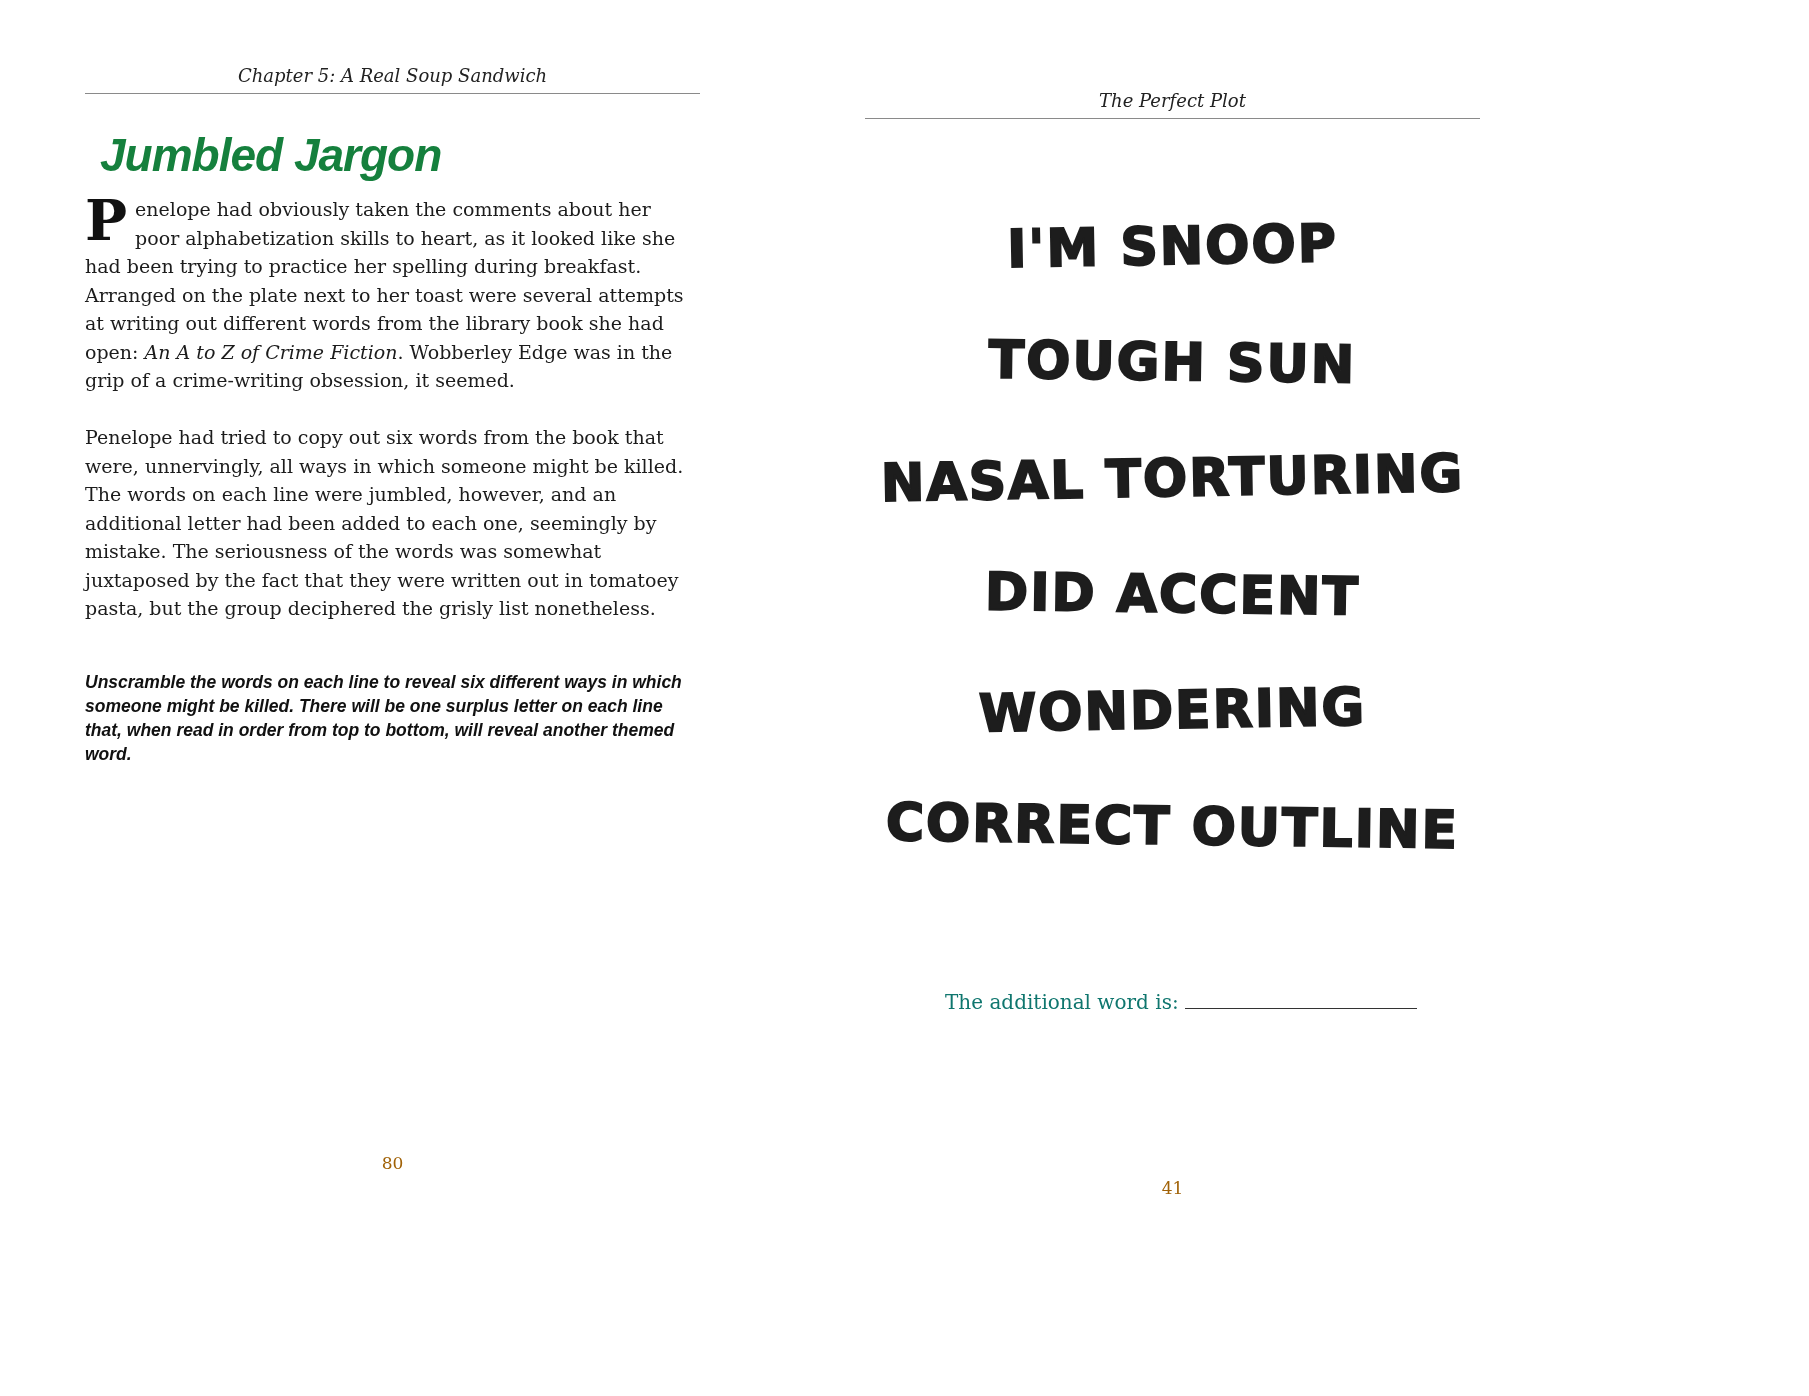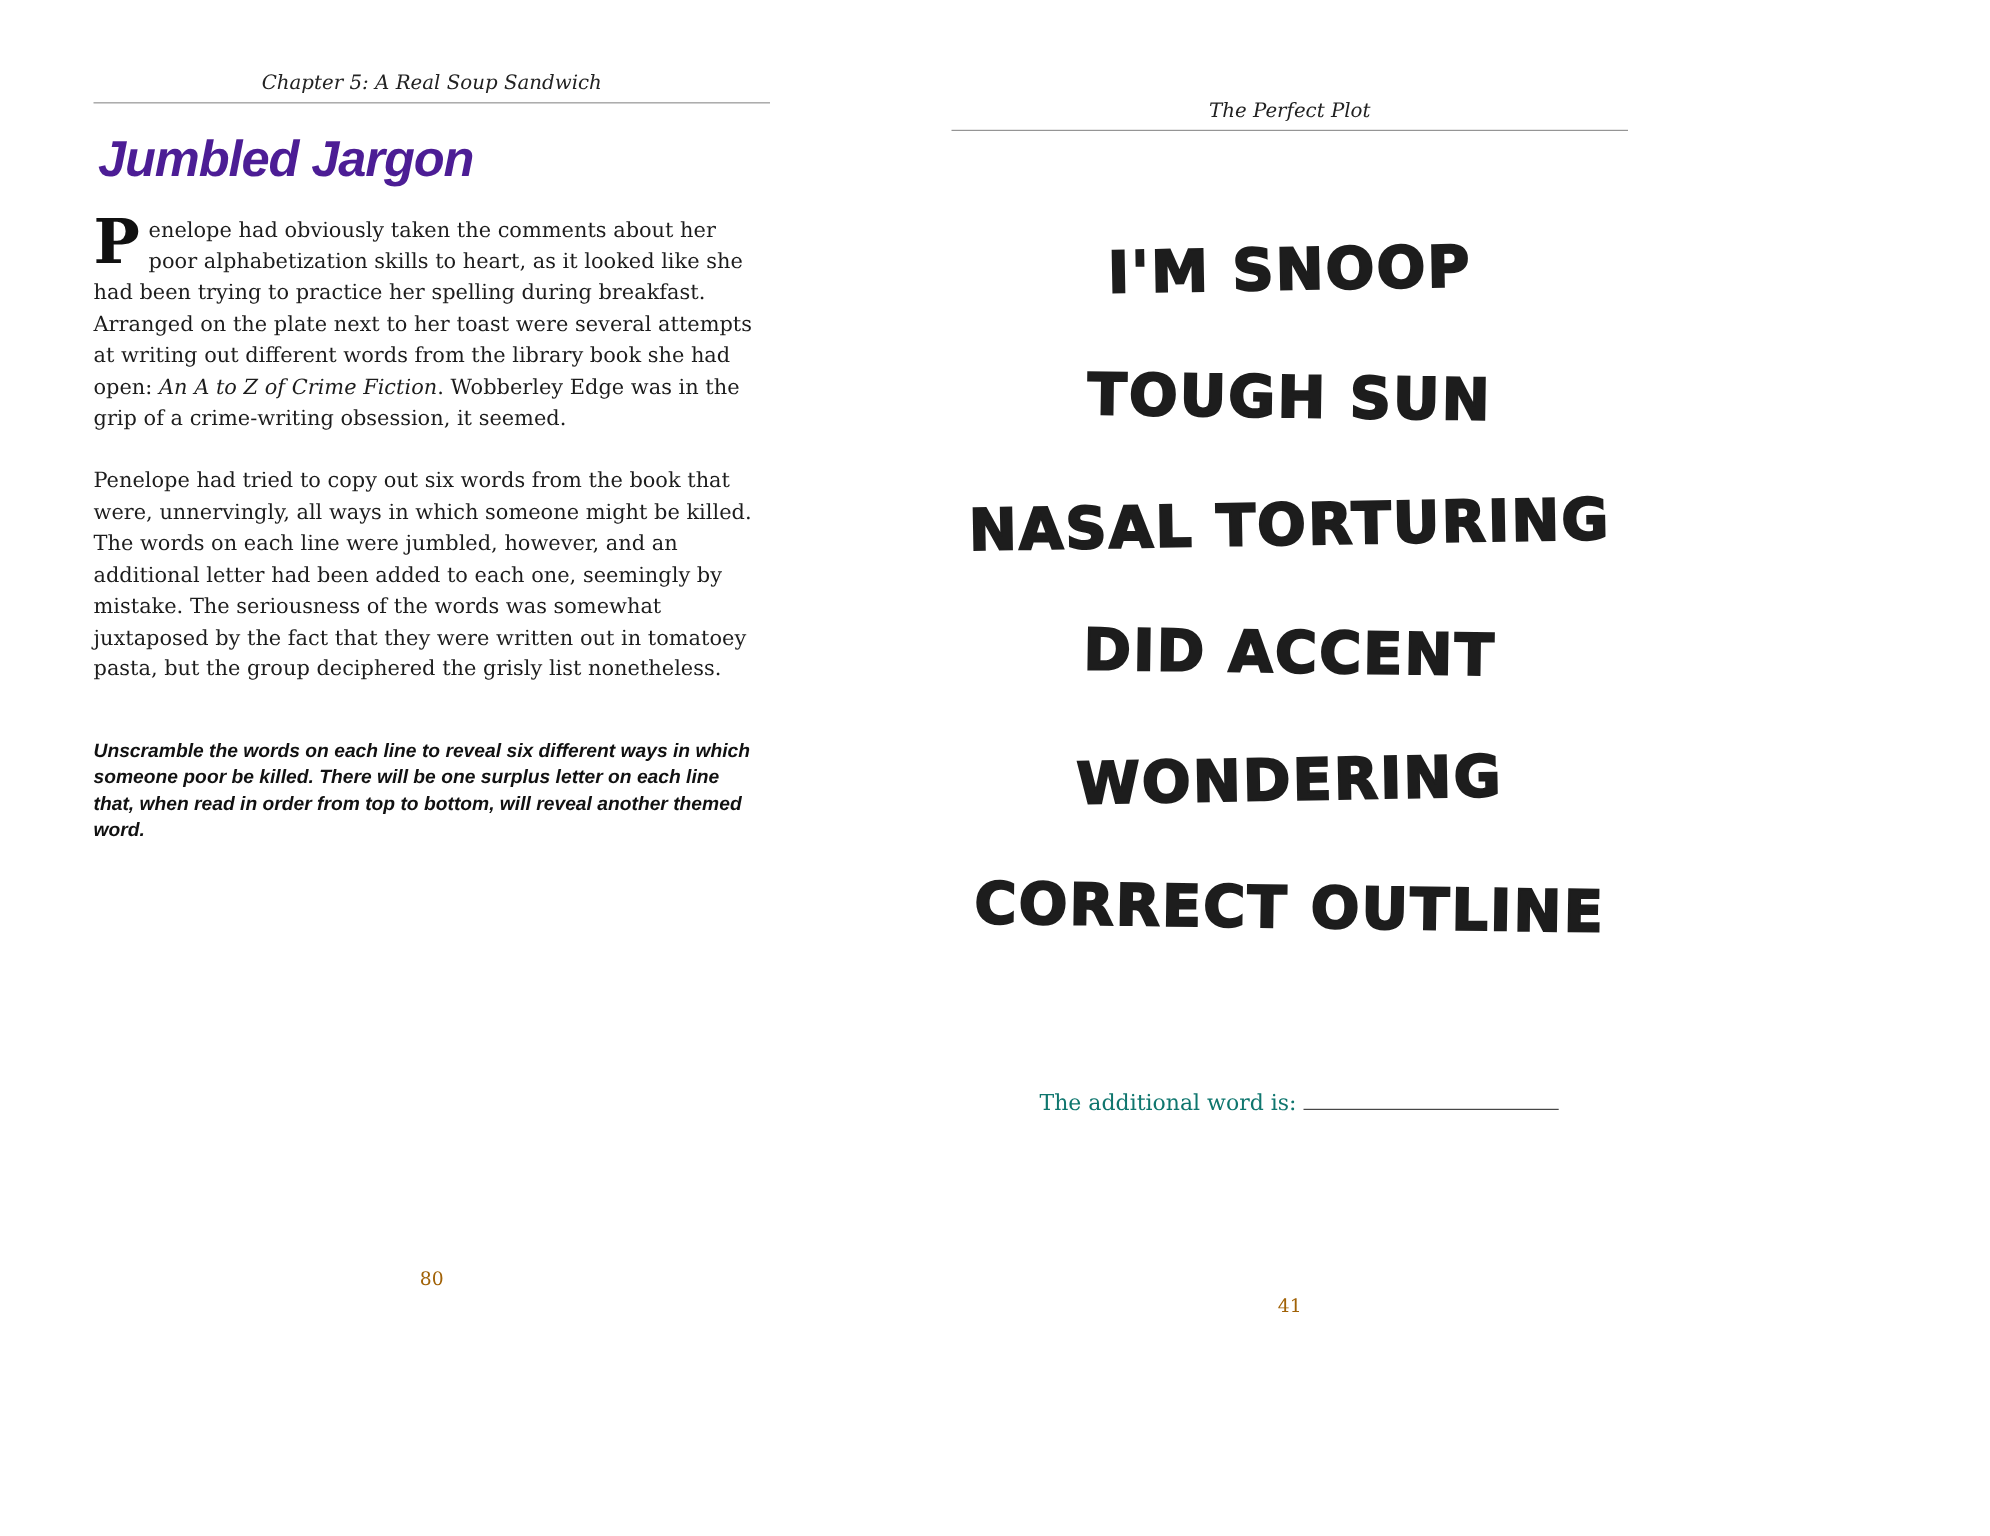--- a/index.html
+++ b/index.html
@@ -41,27 +41,27 @@
     left: 0;
     width: 100%;
     border-top: 1px solid #8a8a8a;
     height: 0;
   }
 
   .title {
     position: absolute;
     top: 98px;
     left: 0;
-    margin: 4px;
+    margin: 15px;
     font-family: "Liberation Sans", sans-serif;
     font-weight: bold;
     font-style: italic;
     font-size: 46px;
     letter-spacing: -1px;
-    color: #4c1d95;
+    color: #15803d;
   }
 
   .body-para {
     position: absolute;
     left: 0;
     width: 612px;
     margin: 0;
     font-size: 19px;
     line-height: 28.5px;
     color: #1c1c1c;
@@ -154,21 +154,21 @@
   <div class="page left">
     <div class="running-header">Chapter 5: A Real Soup Sandwich</div>
     <div class="header-rule"></div>
 
     <h1 class="title">Jumbled Jargon</h1>
 
     <p class="body-para para1"><span class="drop-cap">P</span><span>enelope had obviously taken the comments about her poor alphabetization skills to heart, as it looked like she had been trying to practice her spelling during breakfast. Arranged on the plate next to her toast were several attempts at writing out different words from the library book she had open: </span><span class="italic">An A to Z of Crime Fiction</span><span>. Wobberley Edge was in the grip of a crime-writing obsession, it seemed.</span></p>
 
     <p class="body-para para2">Penelope had tried to copy out six words from the book that were, unnervingly, all ways in which someone might be killed. The words on each line were jumbled, however, and an additional letter had been added to each one, seemingly by mistake. The seriousness of the words was somewhat juxtaposed by the fact that they were written out in tomatoey pasta, but the group deciphered the grisly list nonetheless.</p>
 
-    <p class="instructions">Unscramble the words on each line to reveal six different ways in which someone poor be killed. There will be one surplus letter on each line that, when read in order from top to bottom, will reveal another themed word.</p>
+    <p class="instructions">Unscramble the words on each line to reveal six different ways in which someone might be killed. There will be one surplus letter on each line that, when read in order from top to bottom, will reveal another themed word.</p>
 
     <div class="page-number">80</div>
   </div>
 
   <div class="page right">
     <div class="running-header">The Perfect Plot</div>
     <div class="header-rule"></div>
 
     <div class="puzzle">
       <div class="puzzle-word">I'M SNOOP</div>

